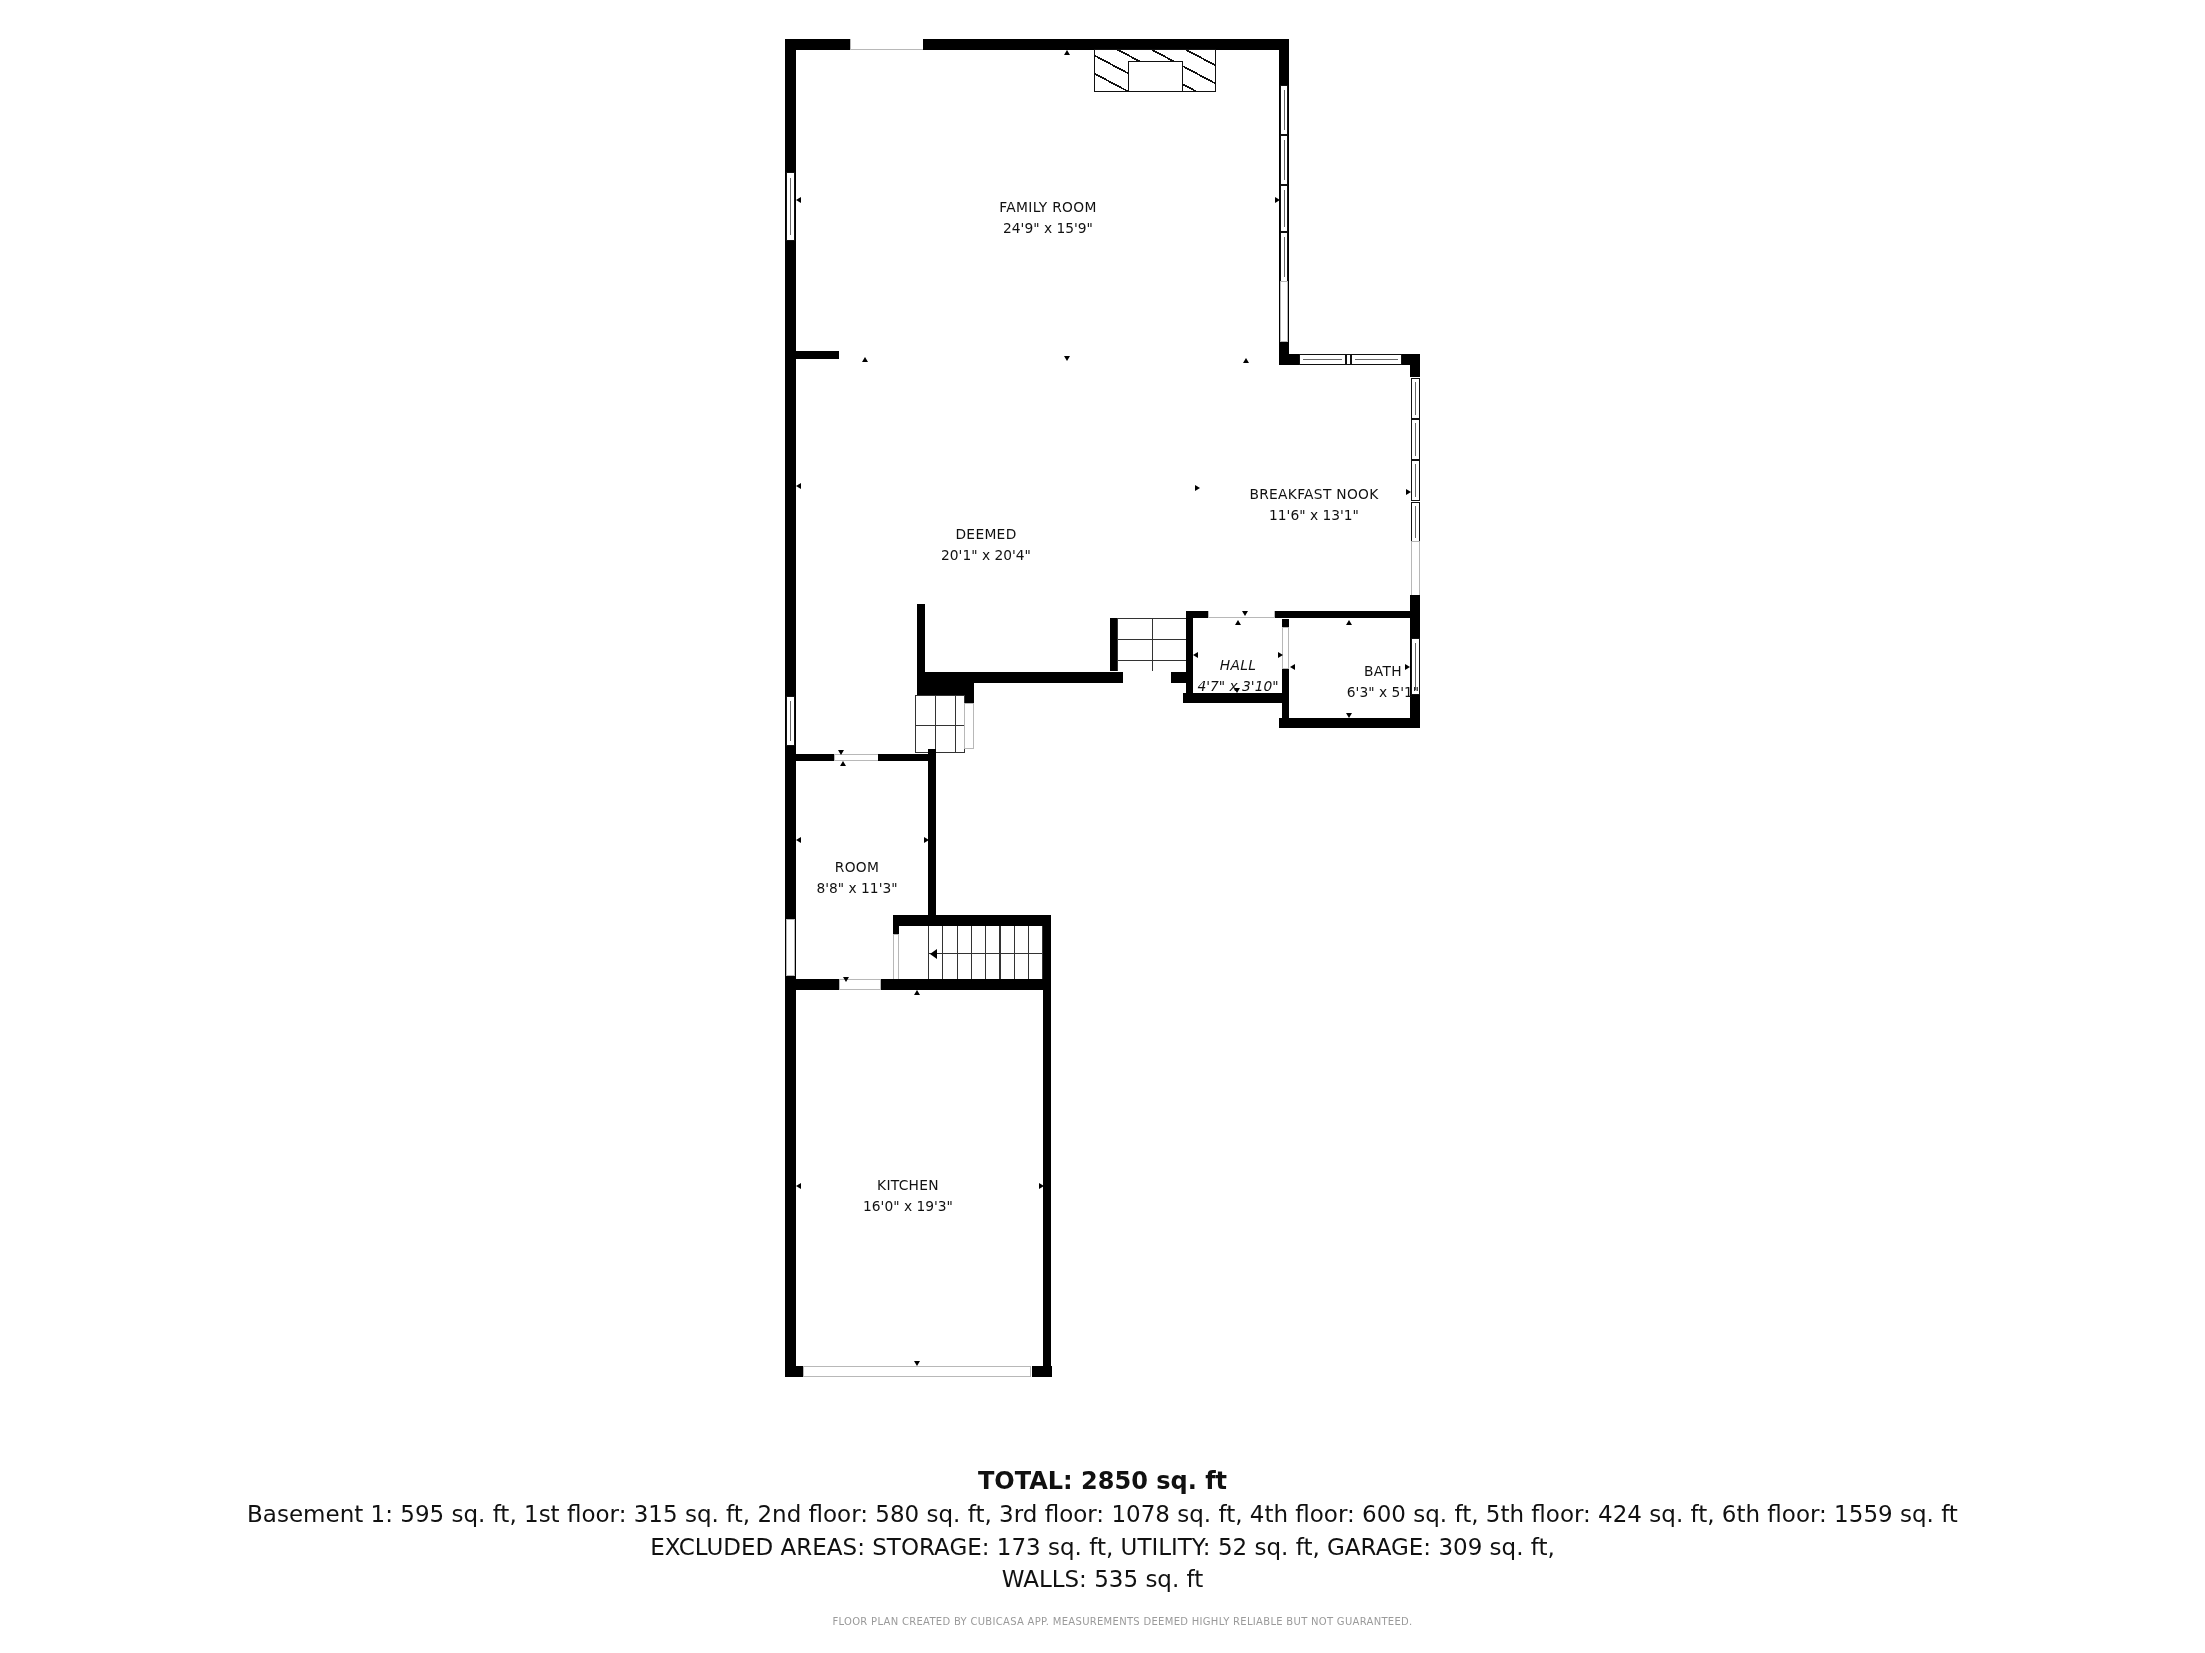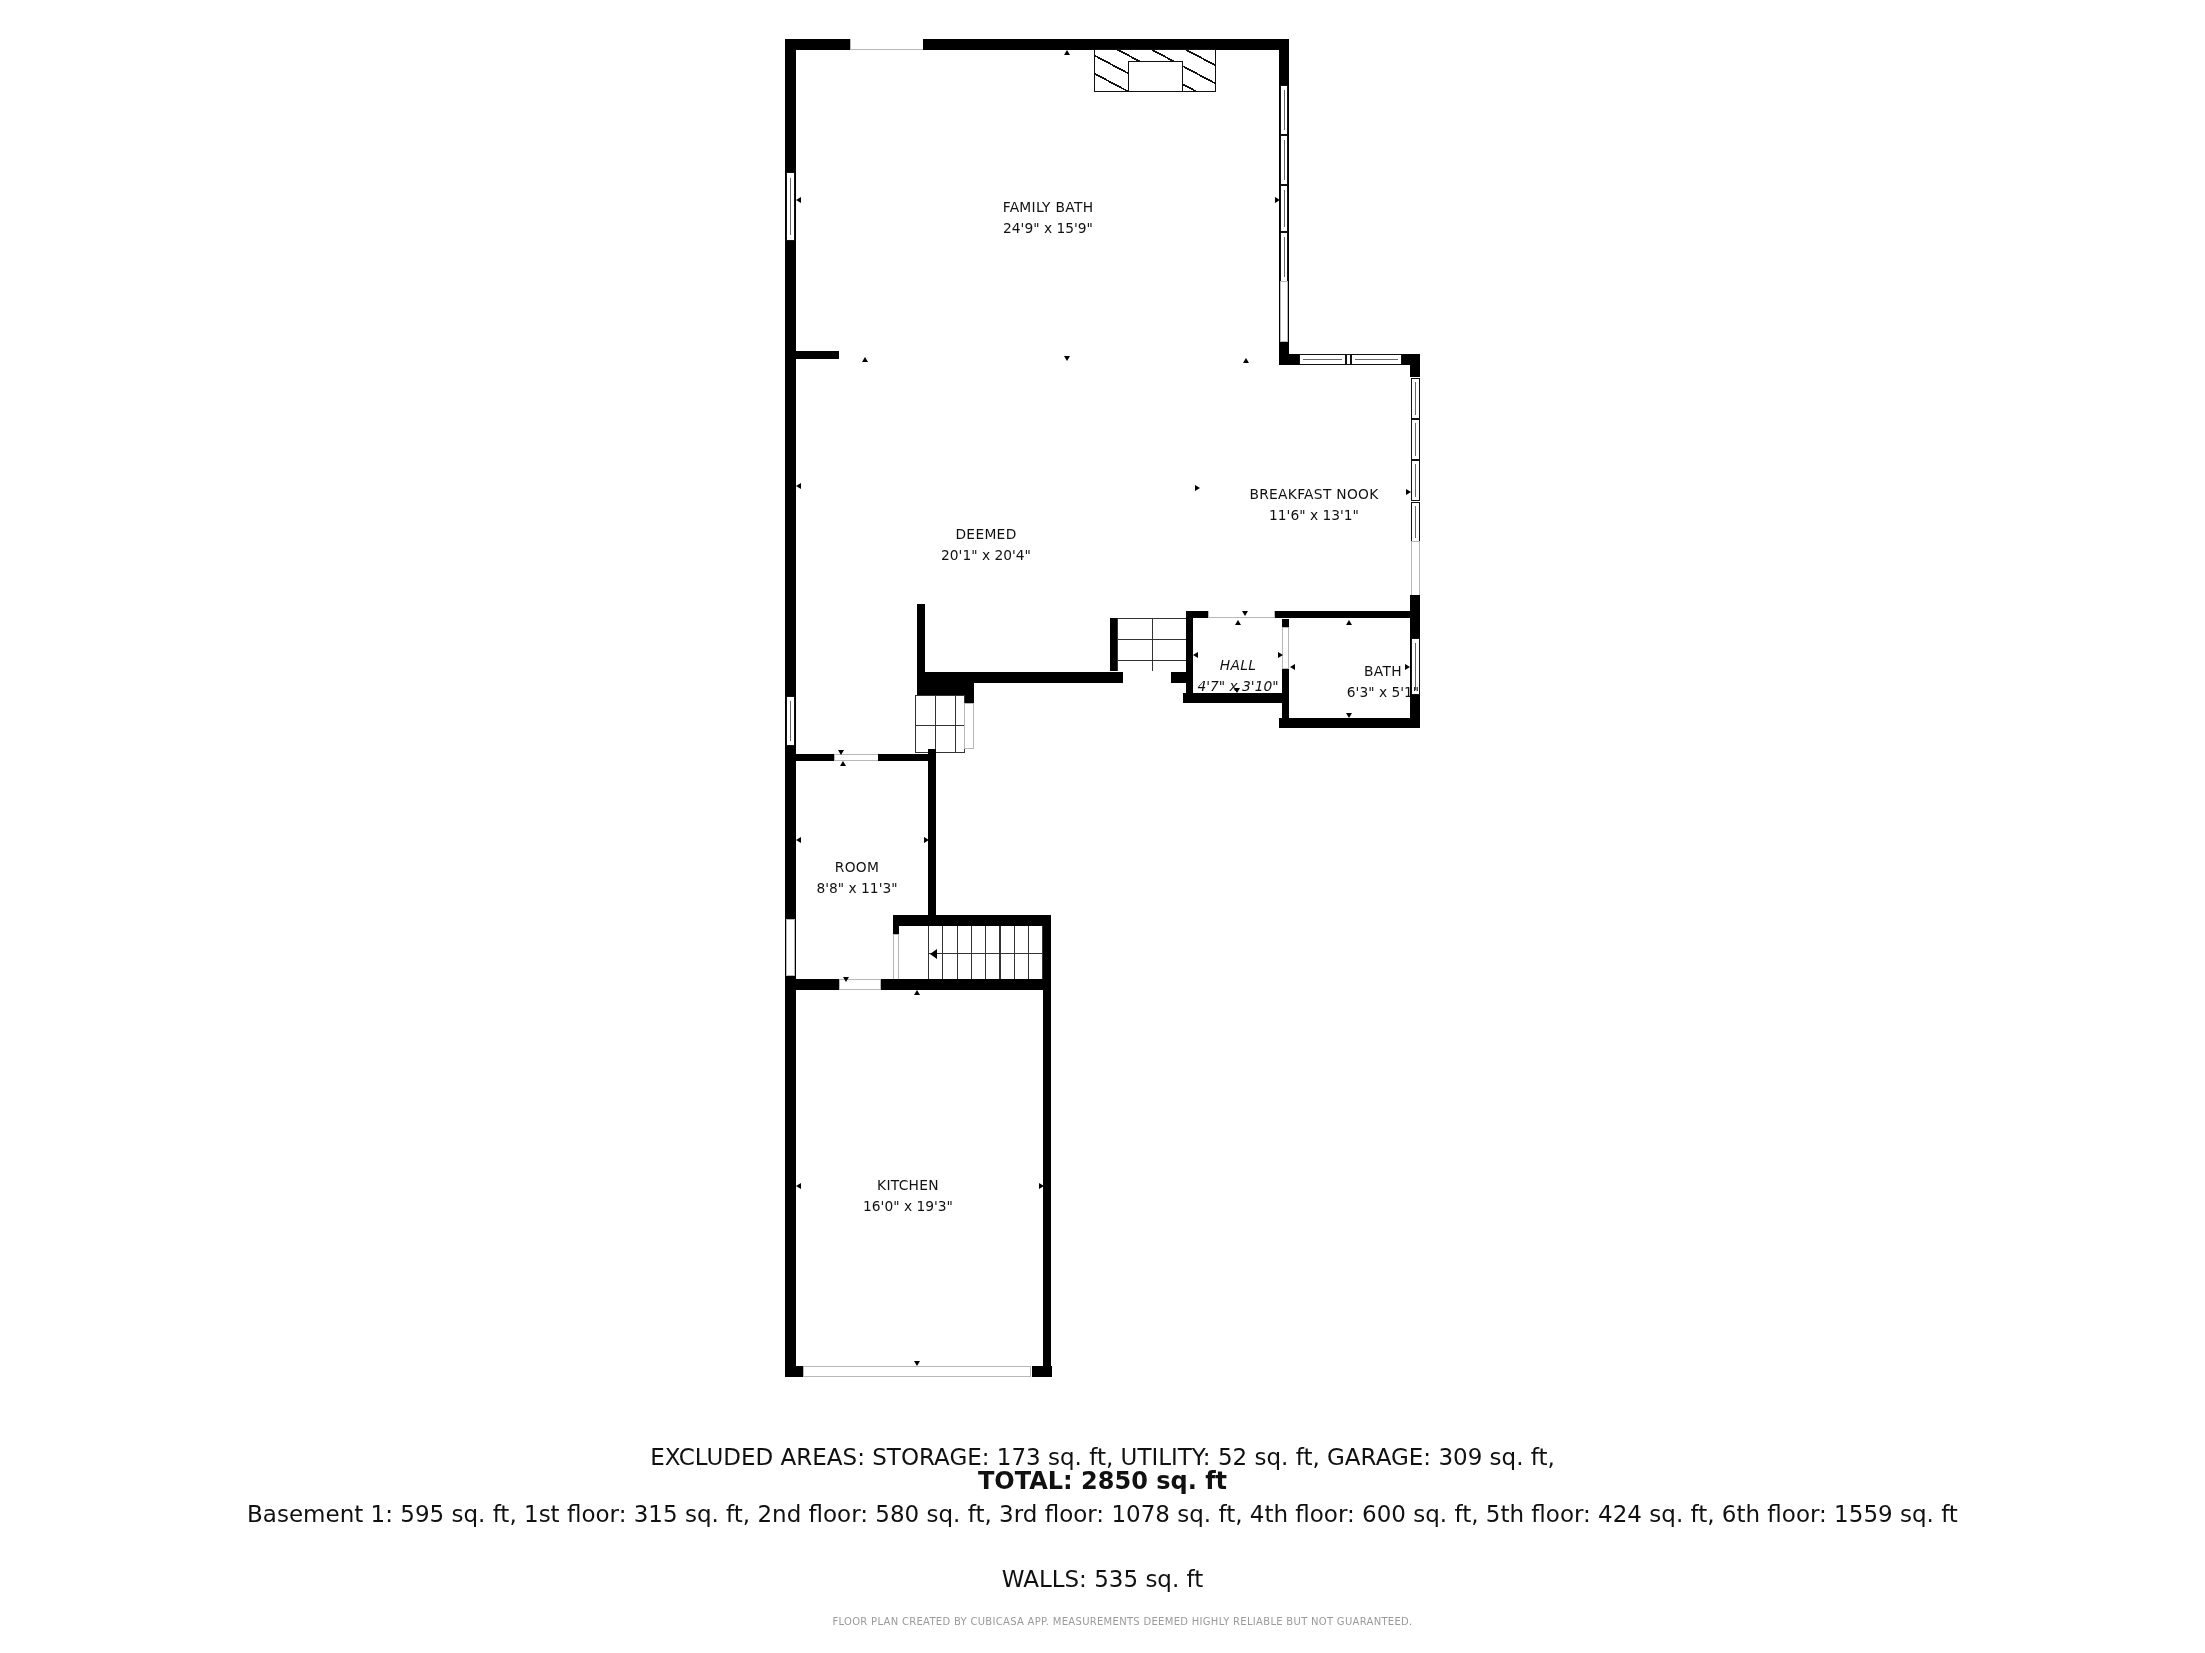--- a/index.html
+++ b/index.html
@@ -20,21 +20,21 @@
   .tri.down { border-left: 3.9px solid transparent; border-right: 3.9px solid transparent; border-top: 5px solid #000; }
   .tri.left { border-top: 3.9px solid transparent; border-bottom: 3.9px solid transparent; border-right: 5px solid #000; }
   .tri.right { border-top: 3.9px solid transparent; border-bottom: 3.9px solid transparent; border-left: 5px solid #000; }
   .fireplace { position: absolute; box-sizing: border-box; border: 1.7px solid #111; overflow: hidden;
     background: repeating-linear-gradient(28deg, #fff 0px, #fff 14.3px, #111 14.3px, #111 16px); }
   .fireplace .box { position: absolute; background: #fff; border: 1.7px solid #111; box-sizing: border-box; }
   .summary { position: absolute; left: 0; width: 2205px; text-align: center; font-family: "DejaVu Sans", sans-serif; }
   .total { top: 1467px; font-size: 24px; font-weight: bold; }
   .line { font-size: 23px; }
   .line1 { top: 1501px; }
-  .line2 { top: 1444px; }
+  .line2 { top: 1534px; }
   .line3 { top: 1566px; }
   .disclaimer { top: 1616px; font-size: 10px; color: #9a9a9a; letter-spacing: 0.3px; padding-left: 20px; }
 </style>
 </head>
 <body>
 
 <div class="plan">
 
   <div class="w" style="left:785px;top:39px;width:65px;height:10.5px;"></div>
   <div class="door-open" style="left:850px;top:39px;width:74px;height:10.5px;border-top:none;"></div>
@@ -148,21 +148,21 @@
   <div class="tri up" style="left:840px;top:761px;"></div>
   <div class="tri left" style="left:796px;top:837px;"></div>
   <div class="tri right" style="left:924px;top:837px;"></div>
   <div class="tri down" style="left:843px;top:977px;"></div>
   <div class="tri up" style="left:914px;top:990px;"></div>
   <div class="tri left" style="left:796px;top:1183px;"></div>
   <div class="tri right" style="left:1039px;top:1183px;"></div>
   <div class="tri down" style="left:914px;top:1361px;"></div>
 
   <div class="room-label" style="left:1048px;top:217px;">
-    <span class="room-name">FAMILY BATH</span>
+    <span class="room-name">FAMILY ROOM</span>
     <span class="room-dim">24'9" x 15'9"</span>
   </div>
   <div class="room-label" style="left:986px;top:544px;">
     <span class="room-name">DEEMED</span>
     <span class="room-dim">20'1" x 20'4"</span>
   </div>
   <div class="room-label" style="left:1314px;top:504px;">
     <span class="room-name">BREAKFAST NOOK</span>
     <span class="room-dim">11'6" x 13'1"</span>
   </div>

